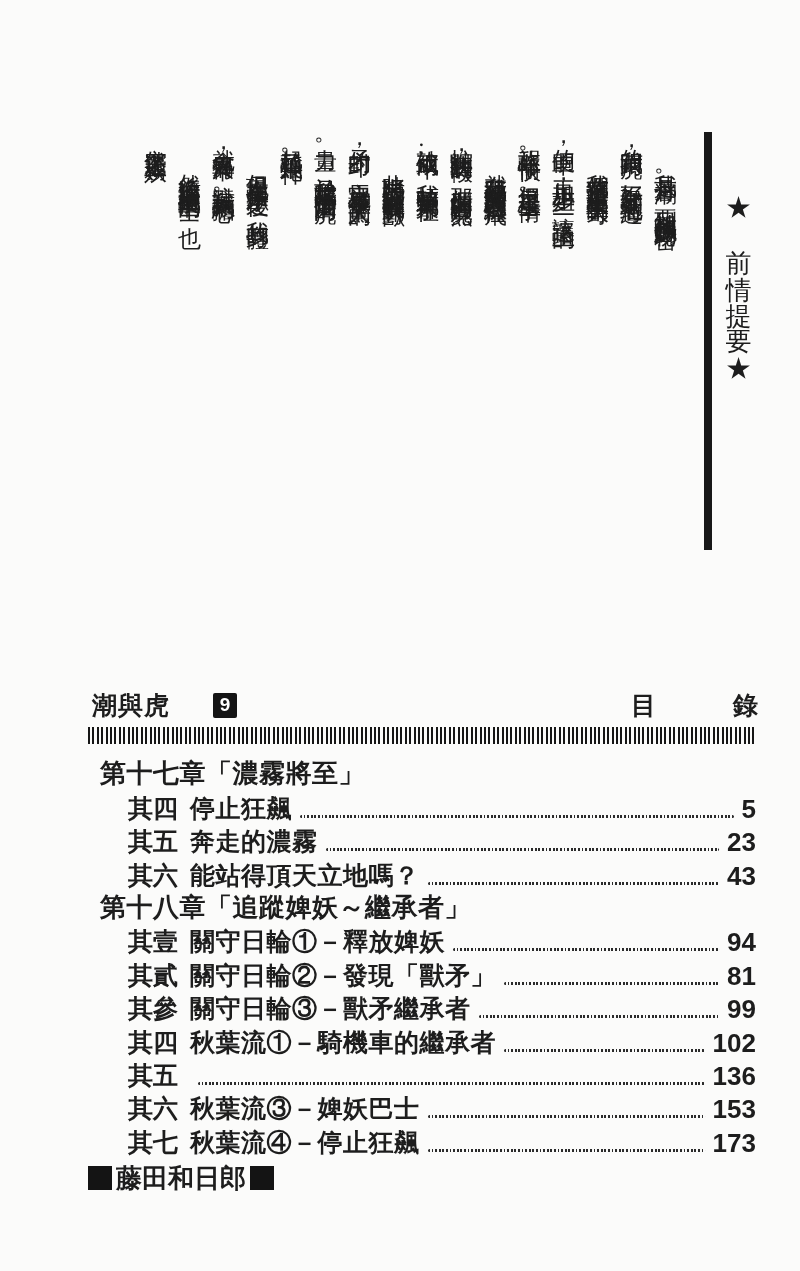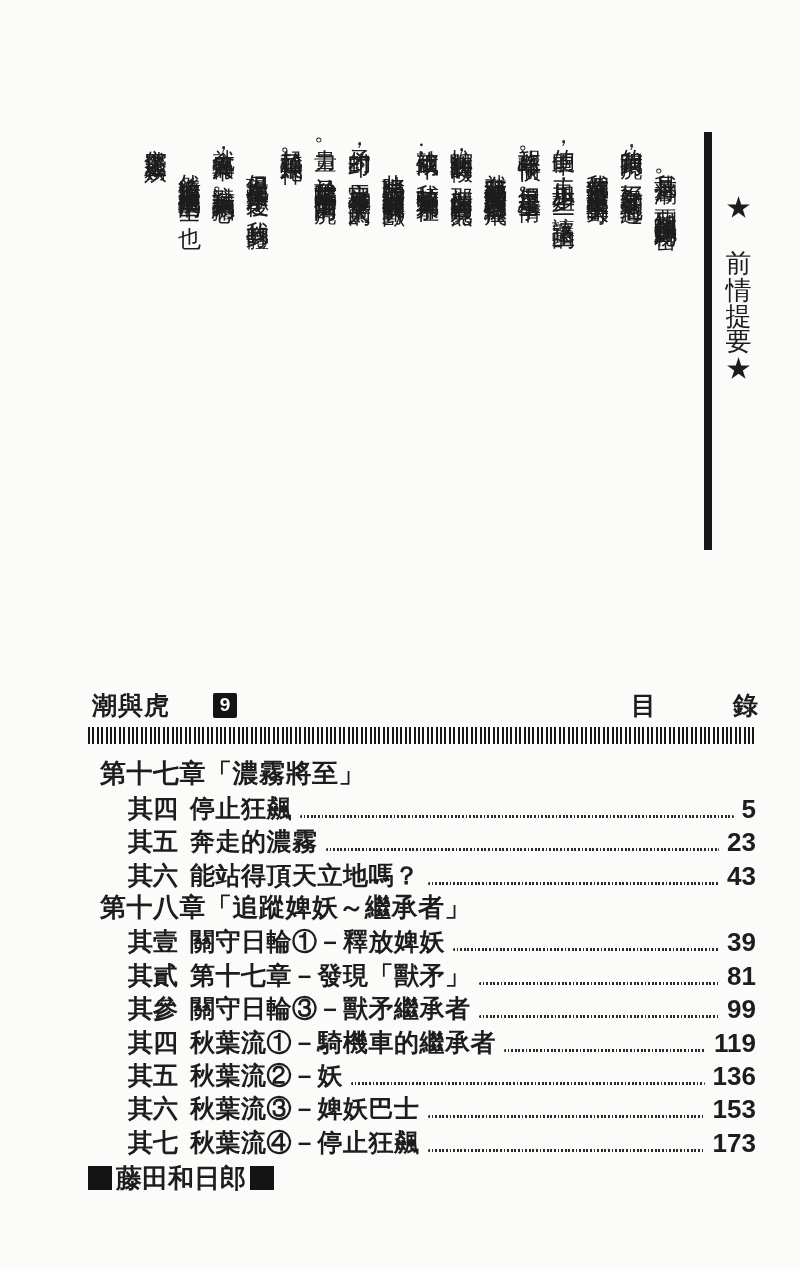--- a/index.html
+++ b/index.html
@@ -134,47 +134,46 @@
       </div>
 
       <div class="toc-row chapter">
         <span>第十八章「追蹤婢妖～繼承者」</span>
       </div>
 
       <div class="toc-row entry">
         <span class="entry-label">其壹</span>
         <span class="entry-title">關守日輪①－釋放婢妖</span>
         <span class="dot-leader"></span>
-        <span class="entry-page">39</span>
+        <span class="entry-page">94</span>
       </div>
 
       <div class="toc-row entry">
         <span class="entry-label">其貳</span>
-        <span class="entry-title">第十七章－發現「獸矛」</span>
+        <span class="entry-title">關守日輪②－發現「獸矛」</span>
         <span class="dot-leader"></span>
         <span class="entry-page">81</span>
       </div>
 
       <div class="toc-row entry">
         <span class="entry-label">其參</span>
         <span class="entry-title">關守日輪③－獸矛繼承者</span>
         <span class="dot-leader"></span>
         <span class="entry-page">99</span>
       </div>
 
       <div class="toc-row entry">
         <span class="entry-label">其四</span>
         <span class="entry-title">秋葉流①－騎機車的繼承者</span>
         <span class="dot-leader"></span>
-        <span class="entry-page">119</span>
+        <span class="entry-page">102</span>
       </div>
 
       <div class="toc-row entry">
         <span class="entry-label">其五</span>
-        <span class="entry-title">秋葉流②－妖</span>
         <span class="dot-leader"></span>
         <span class="entry-page">136</span>
       </div>
 
       <div class="toc-row entry">
         <span class="entry-label">其六</span>
         <span class="entry-title">秋葉流③－婢妖巴士</span>
         <span class="dot-leader"></span>
         <span class="entry-page">153</span>
       </div>

